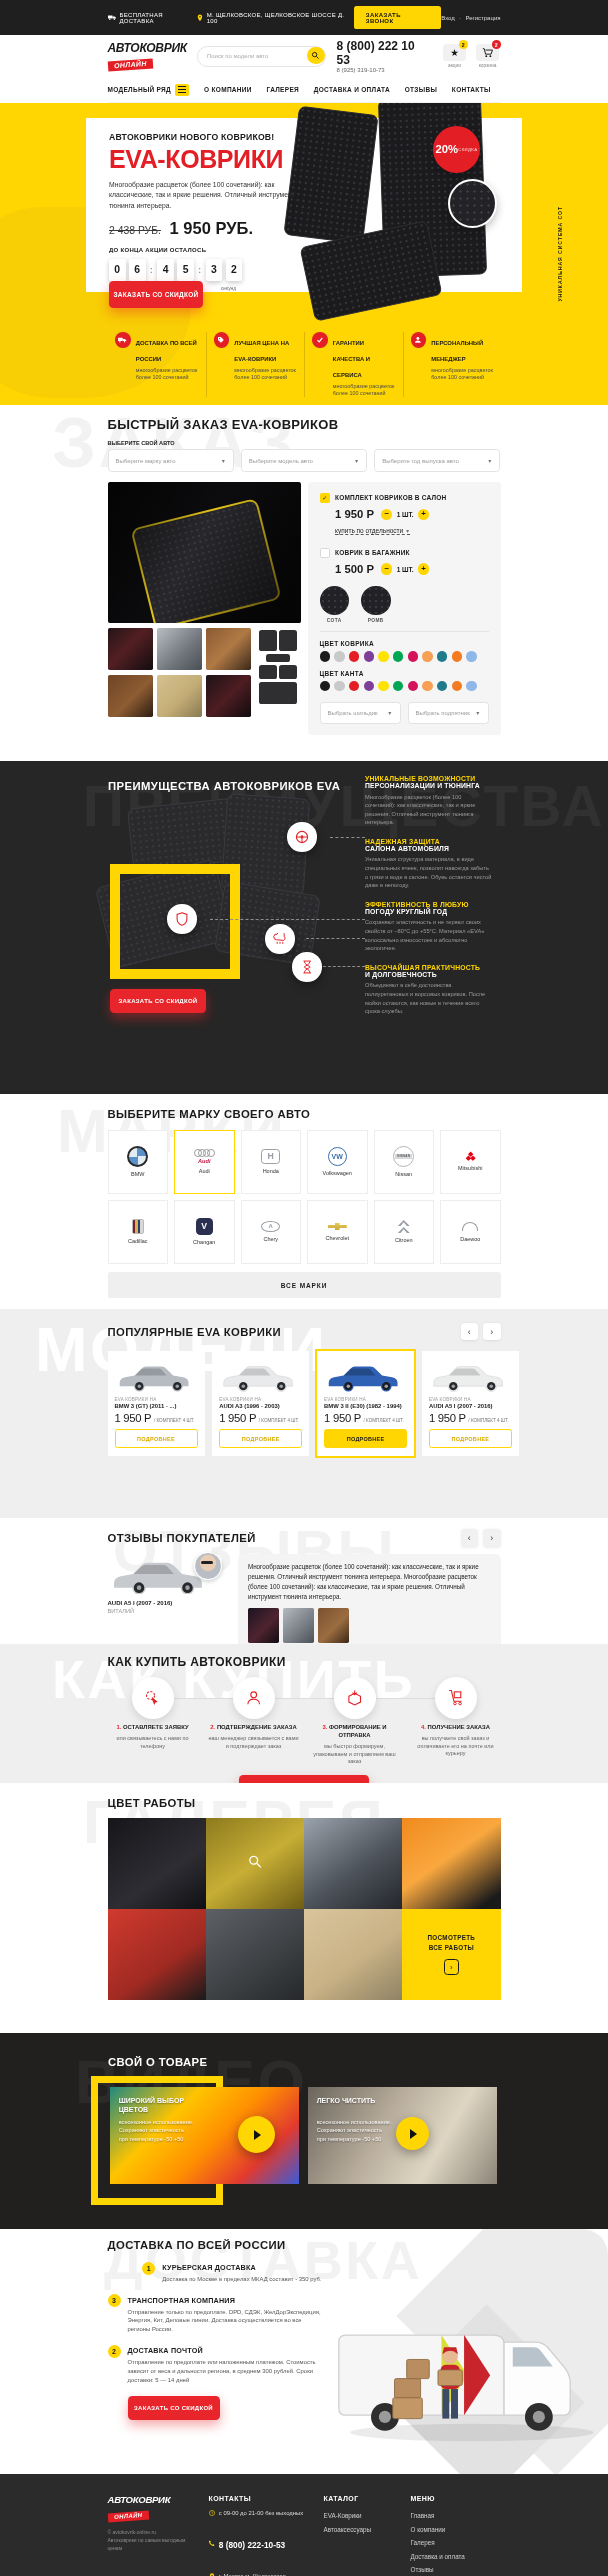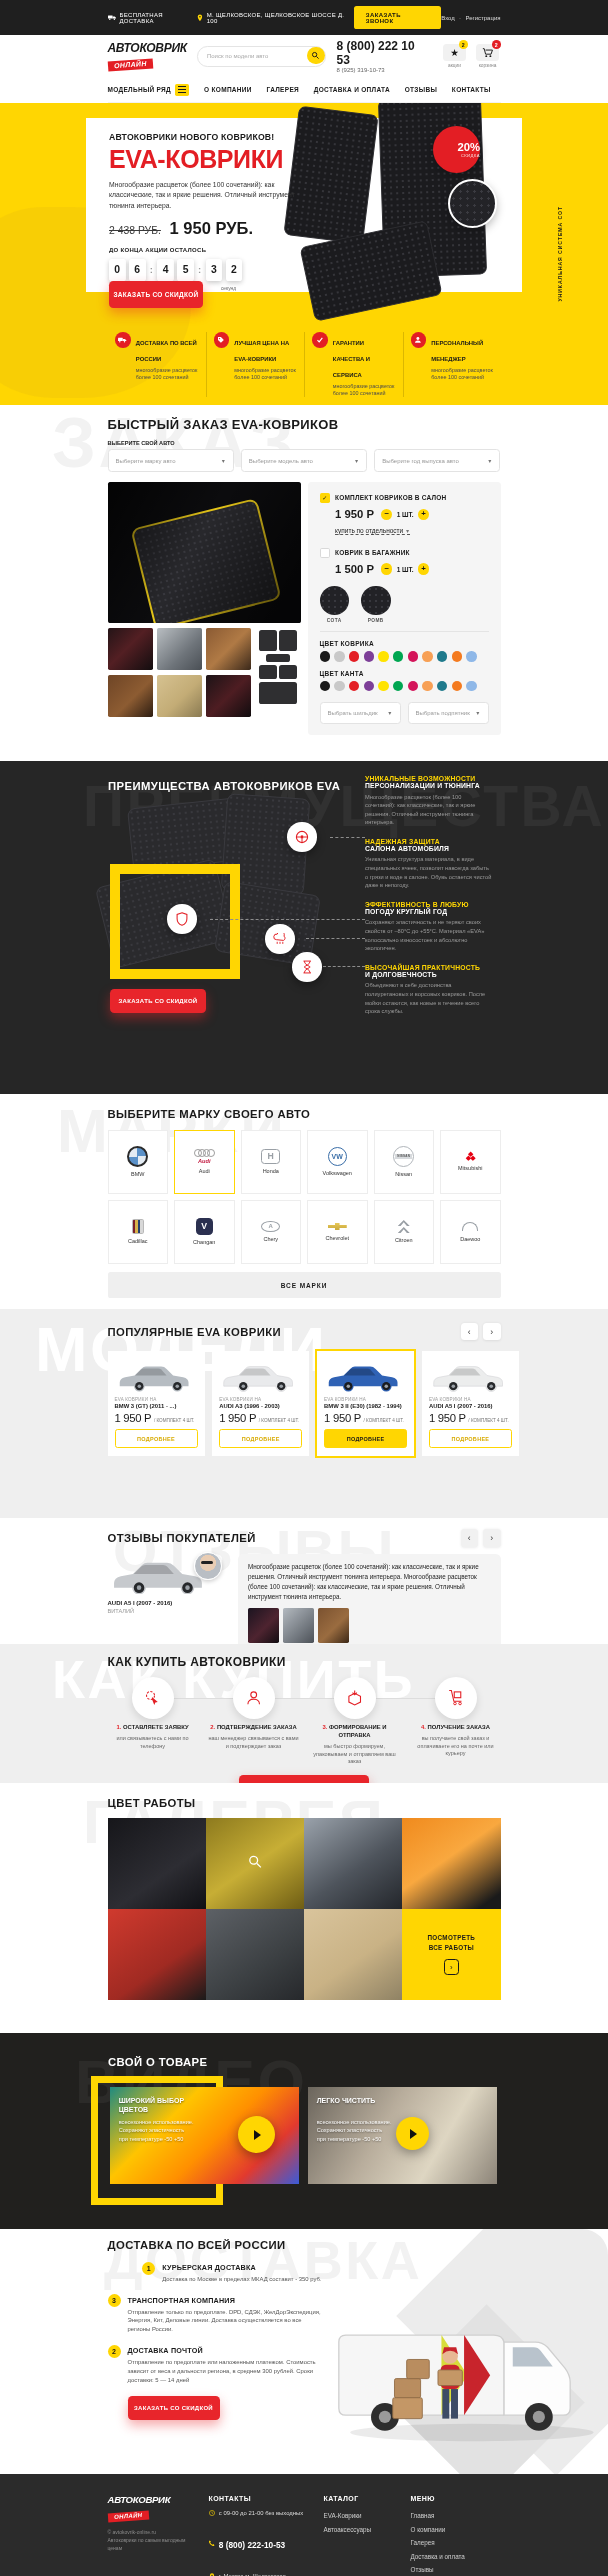--- a/index.html
+++ b/index.html
@@ -61,21 +61,21 @@
   .old-price{font-size:10.4px;color:#3a3a3a;text-decoration:line-through;}
   .new-price{font-size:16.5px;font-weight:bold;}
   .timer-label{font-size:6px;font-weight:bold;margin-top:8.7px;letter-spacing:0.3px;}
   .timer{display:flex;align-items:center;gap:4.3px;margin-top:6px;}
   .t-group{display:flex;gap:3.5px;}
   .digit{width:16.5px;height:22.6px;background:#fff;border-radius:2.6px;box-shadow:0 1.7px 5.2px rgba(0,0,0,.22);display:flex;align-items:center;justify-content:center;font-weight:bold;font-size:10.4px;}
   .t-colon{font-weight:bold;font-size:9.6px;color:#999;}
   .t-units{display:flex;width:139px;justify-content:space-between;font-size:4.8px;color:#666;margin-top:4.3px;padding-right:12px;}
   .hero-cta{position:absolute;left:109px;top:178px;width:94px;height:27px;background:#e8252b;border-radius:4.3px;color:#fff;font-weight:bold;font-size:6.5px;display:flex;align-items:center;justify-content:center;letter-spacing:0.3px;box-shadow:0 5.2px 12px rgba(232,37,43,.4);}
   .mat{position:absolute;background-color:#1b1b1e;background-image:radial-gradient(#35353a 18%,transparent 20%);background-size:6px 6px;border:1.7px solid #2d2d31;border-radius:7px;}
-  .discount{position:absolute;left:433px;top:22.6px;width:47px;height:47px;border-radius:50%;background:#e31e24;color:#fff;display:flex;flex-direction:column;align-items:flex-end;justify-content:center;box-shadow:0 3.5px 8.7px rgba(0,0,0,.25);}
+  .discount{position:absolute;left:433px;top:22.6px;width:47px;height:47px;border-radius:50%;background:#e31e24;color:#fff;display:flex;align-items:center;justify-content:center;box-shadow:0 3.5px 8.7px rgba(0,0,0,.25);}
   .discount b{font-size:11.3px;}
   .discount span{font-size:4.3px;letter-spacing:0.4px;opacity:.85;}
   .texture-circle{position:absolute;left:448px;top:76px;width:49px;height:49px;border-radius:50%;border:2.6px solid #fff;background-color:#232327;background-image:radial-gradient(#3b3b41 22%,transparent 24%);background-size:7px 7px;box-shadow:0 3.5px 8.7px rgba(0,0,0,.25);}
   .side-note{position:absolute;right:45px;top:103px;writing-mode:vertical-rl;transform:rotate(180deg);font-size:5.2px;font-weight:bold;letter-spacing:0.9px;color:#1a1a1a;}
   .features{position:absolute;left:108px;top:229px;width:393px;display:flex;}
   .feature{flex:1;display:flex;gap:5.2px;padding:0 7px;}
   .feature + .feature{border-left:0.9px solid rgba(0,0,0,.14);}
   .f-icon{flex:0 0 15.6px;width:15.6px;height:15.6px;border-radius:50%;background:#e31e24;display:flex;align-items:center;justify-content:center;}
   .f-title{font-size:5.9px;font-weight:bold;line-height:1.3;}
   .f-text{font-size:5.4px;color:#4c4c4c;line-height:1.35;margin-top:2.6px;}

